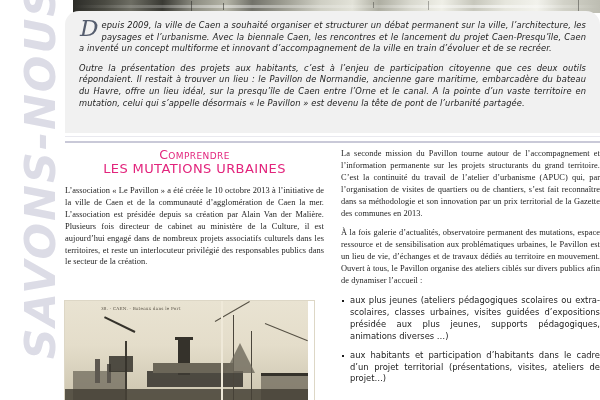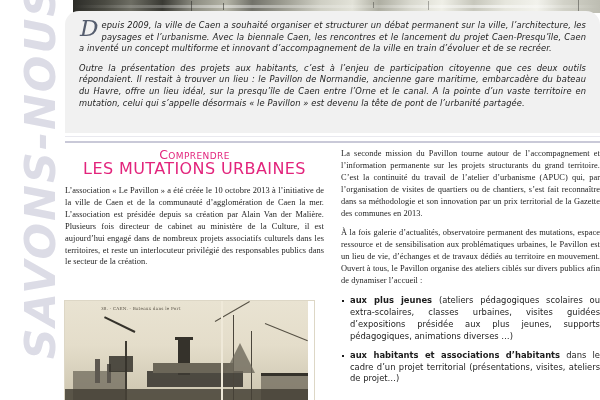--- a/index.html
+++ b/index.html
@@ -101,21 +101,21 @@
 
   .head-block{text-align:center;margin:0 0 9px 0;}
   .head-line{
     font-family:"DejaVu Sans","Liberation Sans",sans-serif;
     font-weight:normal;
     color:#e2247c;
     line-height:14px;
     letter-spacing:.4px;
   }
   .head-line.l1{font-size:12.5px;font-variant:small-caps;text-transform:capitalize;}
-  .head-line.l2{font-size:16px;font-variant:small-caps;text-transform:uppercase;}
+  .head-line.l2{font-size:13px;font-variant:small-caps;text-transform:uppercase;}
 
   .body-p{
     margin:0 0 8px 0;
     font-family:Liberation Serif, serif;
     font-size:8.4px;
     line-height:11.9px;
     color:#1c1c1c;
     text-align:justify;
     letter-spacing:.05px;
   }
@@ -131,21 +131,21 @@
     font-size:8.4px;
     line-height:11.9px;
     color:#1c1c1c;
     text-align:justify;
   }
   ul.bullets li::before{
     content:"";
     position:absolute;left:1px;top:5px;
     width:2px;height:2px;background:#1c1c1c;
   }
-  ul.bullets li b{font-weight:bold;}
+  ul.bullets li b{font-weight:normal;}
 
   
   #postcard{
     position:absolute;left:0px;top:153px;width:249px;height:99px;
     background:#e6e0cf;
     overflow:hidden;
     box-shadow:0 0 0 1px #ddd7c6;
   }
   #pc-sky{
     position:absolute;left:0;top:0;width:100%;height:100%;
@@ -235,21 +235,21 @@
 
       <div id="pc-caption">38. - CAEN. - Bateaux dans le Port</div>
     </div>
   </div>
 
   <div class="col">
     <p class="body-p">La seconde mission du Pavillon tourne autour de l’accompagnement et l’information permanente sur les projets structurants du grand territoire. C’est la continuité du travail de l’atelier d’urbanisme (APUC) qui, par l’organisation de visites de quartiers ou de chantiers, s’est fait reconnaître dans sa méthodologie et son innovation par un prix territorial de la Gazette des communes en 2013.</p>
     <p class="body-p">À la fois galerie d’actualités, observatoire permanent des mutations, espace ressource et de sensibilisation aux problématiques urbaines, le Pavillon est un lieu de vie, d’échanges et de travaux dédiés au territoire en mouvement. Ouvert à tous, le Pavillon organise des ateliers ciblés sur divers publics afin de dynamiser l’accueil :</p>
     <ul class="bullets">
       <li><b>aux plus jeunes</b><span> (ateliers pédagogiques scolaires ou extra-scolaires, classes urbaines, visites guidées d’expositions présidée aux plus jeunes, supports pédagogiques, animations diverses …)</span></li>
-      <li><b>aux habitants et associations d’habitants</b><span> dans le cadre d’un projet territorial (présentations, visites, ateliers de projet…)</span></li>
+      <li><b>aux habitants et participation d’habitants</b><span> dans le cadre d’un projet territorial (présentations, visites, ateliers de projet…)</span></li>
 
     </ul>
   </div>
 </div>
 
 <div id="side-band">
   <div id="side-title">SAVONS-NOUS</div>
 </div>
 
 </body></html>

